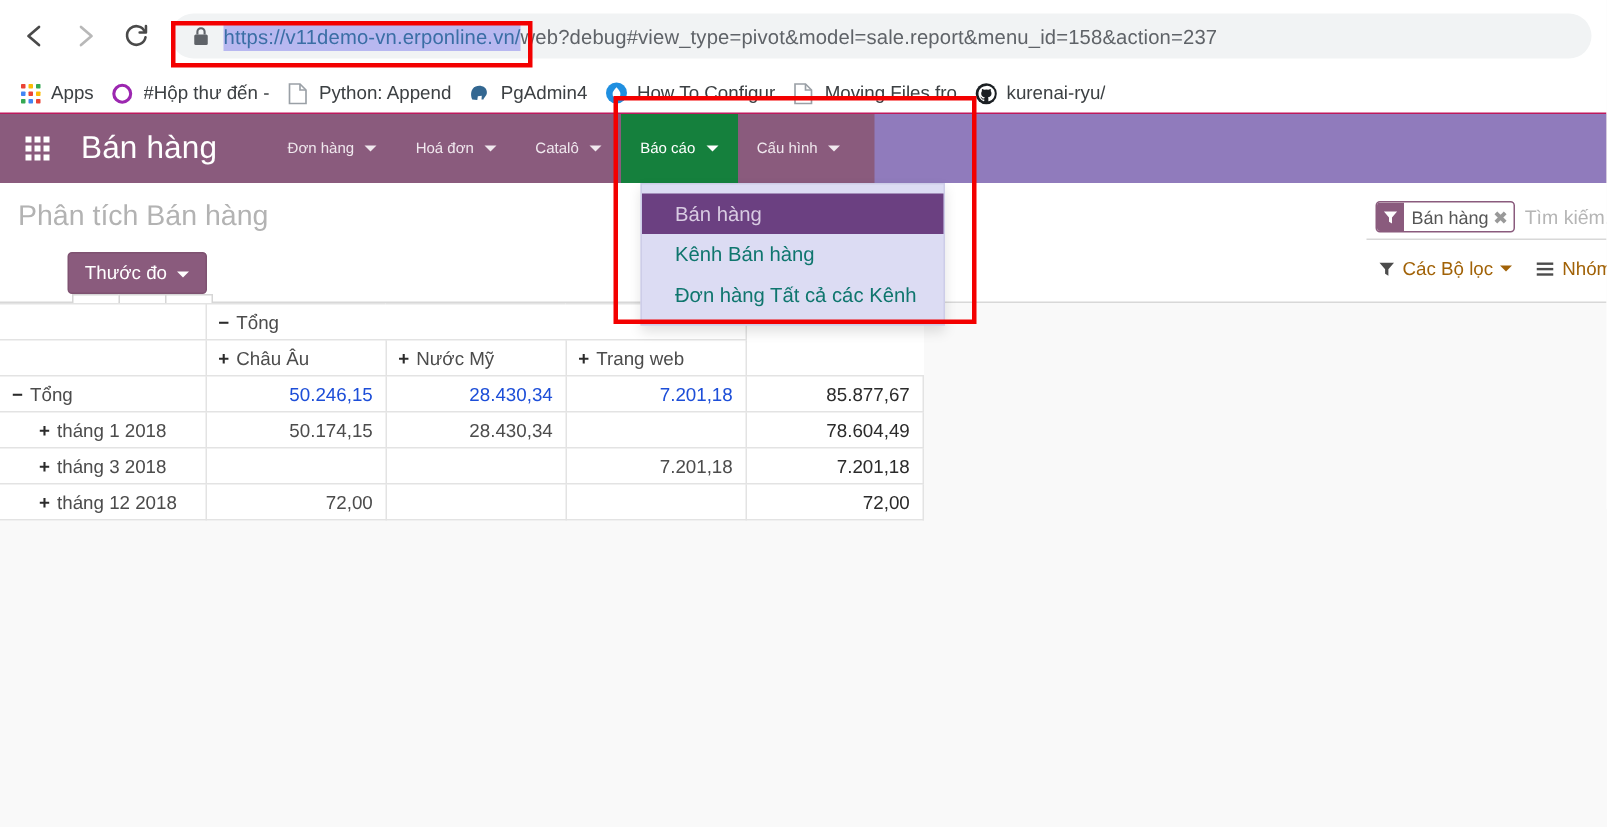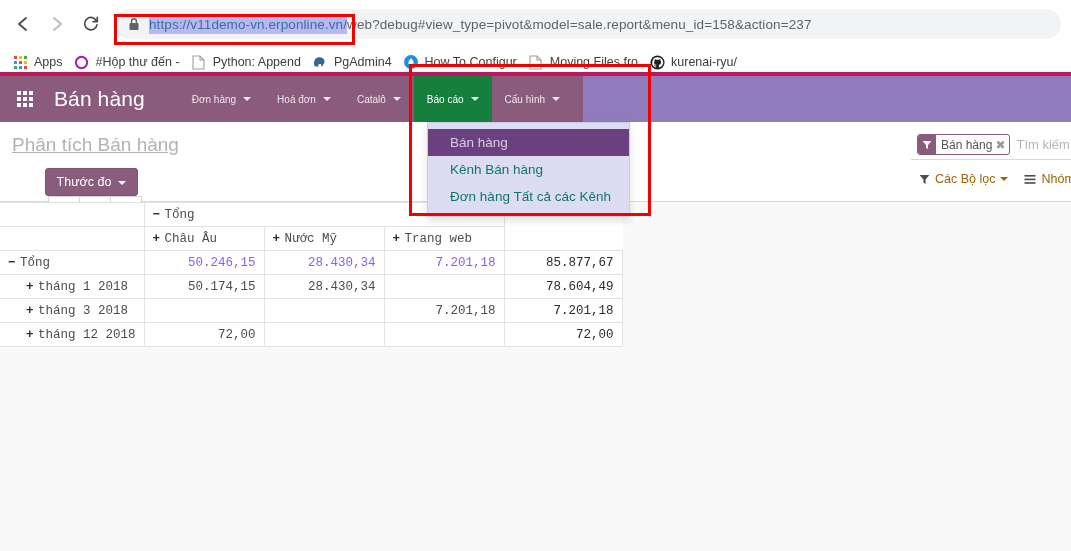--- a/index.html
+++ b/index.html
@@ -20,21 +20,21 @@
     height: 551px;
   }
 
   
   .browser-chrome {
     position: absolute;
     top: 0; left: 0;
     width: 1071px;
     height: 76px;
     background: #ffffff;
-    border-bottom: 4px solid #be185d;
+    border-bottom: 1px solid #be185d;
     box-sizing: border-box;
   }
   .nav-row {
     position: absolute;
     top: 0; left: 0;
     width: 1071px;
     height: 48px;
     display: flex;
     align-items: center;
     padding-left: 6px;
@@ -230,21 +230,20 @@
     position: absolute;
     left: 12px;
     top: 0;
   }
   .o-title {
     font-size: 19px;
     color: #b3b3b3;
     padding-top: 12px;
     padding-bottom: 0;
     white-space: nowrap;
-    text-decoration: underline;
   }
   .o-btn-row {
     display: flex;
     align-items: center;
     margin-top: 12px;
     flex-direction: column;
   }
   .o-btn-measure {
     background: #8a5b7d;
     color: #ffffff;
@@ -338,28 +337,27 @@
     table-layout: fixed;
   }
   table.pivot td, table.pivot th {
     border: 1px solid #e3e3e3;
     padding: 0 8px;
     height: 24px;
     font-weight: normal;
     box-sizing: border-box;
     white-space: nowrap;
     overflow: hidden;
-    font-family: Liberation Mono, monospace;
   }
   .col-head-empty { width: 137px; border-left: 0 !important; }
   .cell-num { text-align: right; width: 120px; }
   .cell-total { text-align: right; width: 118px; font-weight: bold; color: #2b2b2b; }
   .rowhdr { width: 137px; border-left: 0 !important; }
   .hdr-measure { color: #b5b5b5; }
-  .bold { font-weight: bold; color: #8b5cf6; }
+  .bold { font-weight: bold; color: #1d4ed8; }
   .tog {
     display: inline-block;
     width: 12px;
     color: #2b2b2b;
     font-weight: bold;
     text-align: left;
   }
   .indent-1 { padding-left: 26px !important; }
 
   

